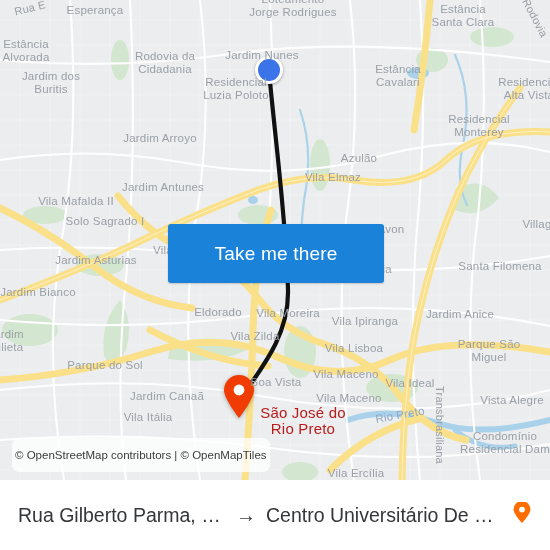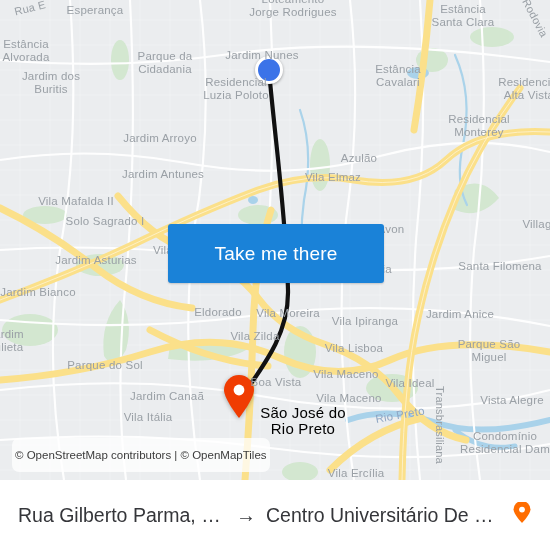--- a/index.html
+++ b/index.html
@@ -24,21 +24,21 @@
     position:absolute;
     color:#9aa0a6;
     font-size:11.5px;
     letter-spacing:.2px;
     white-space:pre;
     line-height:12.5px;
     text-align:center;
     transform:translate(-50%,-50%);
     pointer-events:none;
   }
-  .lbl.big{font-size:15px;color:#000000;line-height:16px;}
+  .lbl.big{font-size:15px;color:#b91c1c;line-height:16px;}
   .lbl.road{color:#9aa0a6;font-size:11px;}
   .lbl.water{color:#8fa6c4;}
 
   
   .origin{
     position:absolute;width:22px;height:22px;border-radius:50%;
     background:#3b73e8;border:3px solid #ffffff;
     box-shadow:0 1px 3px rgba(0,0,0,.35);
     transform:translate(-50%,-50%);
   }
@@ -183,37 +183,37 @@
     <div id="map-labels">
         <div class="lbl road" style="left: 30px; top: 8px; transform: translate(-50%, -50%) rotate(-14deg);">Rua E</div>
         <div class="lbl" style="left: 95px; top: 10px;">Esperança</div>
         <div class="lbl" style="left: 293px; top: 5px;">Loteamento
 Jorge Rodrigues</div>
         <div class="lbl" style="left: 463px; top: 15px;">Estância
 Santa Clara</div>
         <div class="lbl road" style="left: 535px; top: 18px; transform: translate(-50%, -50%) rotate(62deg);">Rodovia</div>
         <div class="lbl" style="left: 26px; top: 50px;">Estância
 Alvorada</div>
-        <div class="lbl" style="left: 165px; top: 62px;">Parque da
+        <div class="lbl" style="left: 165px; top: 62px;">Rodovia da
 Cidadania</div>
         <div class="lbl" style="left: 262px; top: 55px;">Jardim Nunes</div>
         <div class="lbl" style="left: 398px; top: 75px;">Estância
 Cavalari</div>
         <div class="lbl" style="left: 51px; top: 82px;">Jardim dos
 Buritis</div>
         <div class="lbl" style="left: 236px; top: 88px;">Residencial
 Luzia Poloto</div>
         <div class="lbl" style="left: 529px; top: 88px;">Residencial
 Alta Vista</div>
         <div class="lbl" style="left: 479px; top: 125px;">Residencial
 Monterey</div>
         <div class="lbl" style="left: 160px; top: 138px; text-align: center;">Jardim Arroyo</div>
         <div class="lbl" style="left: 359px; top: 158px;">Azulão</div>
         <div class="lbl" style="left: 333px; top: 177px;">Vila Elmaz</div>
-        <div class="lbl" style="left: 163px; top: 174px; text-align: right;">Jardim Antunes</div>
+        <div class="lbl" style="left: 163px; top: 187px; text-align: right;">Jardim Antunes</div>
         <div class="lbl" style="left: 76px; top: 201px;">Vila Mafalda II</div>
         <div class="lbl" style="left: 105px; top: 221px;">Solo Sagrado I</div>
         <div class="lbl" style="left: 163px; top: 250px;">Vila</div>
         <div class="lbl" style="left: 537px; top: 224px;">Villag</div>
         <div class="lbl" style="left: 391px; top: 229px;">Avon</div>
         <div class="lbl" style="left: 96px; top: 260px;">Jardim Asturias</div>
         <div class="lbl" style="left: 500px; top: 266px;">Santa Filomena</div>
         <div class="lbl" style="left: 357px; top: 269px;">Jardim Sônia</div>
         <div class="lbl hidden" style="left: 372px; top: 270px;">Vila</div>
         <div class="lbl" style="left: 38px; top: 292px;">Jardim Bianco</div>

